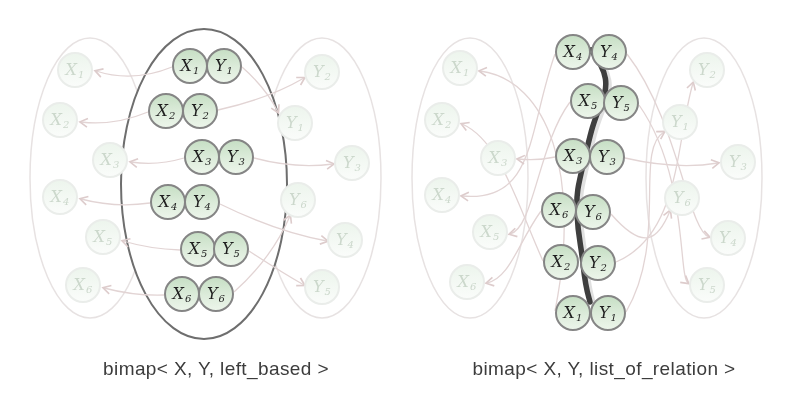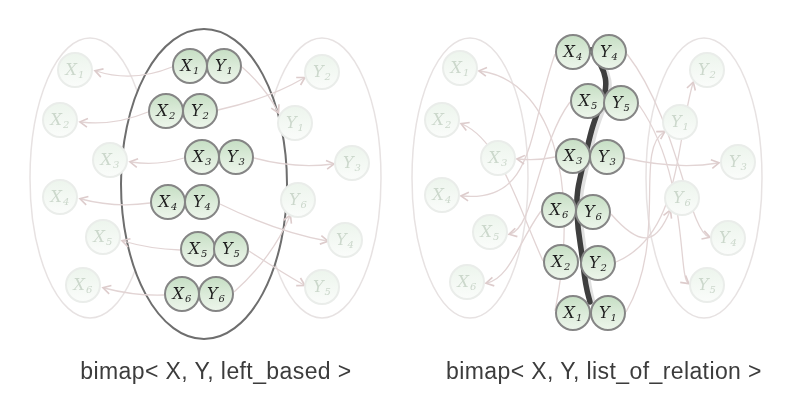--- a/index.html
+++ b/index.html
@@ -14,21 +14,21 @@
         box-sizing:border-box;}
   .node i{font-style:italic;font-size:16px;line-height:1;}
   .node sub{font-size:10px;line-height:1;margin-top:10px;margin-left:1px;}
   .pairnode{border:2px solid #858585;
         background:linear-gradient(180deg,#c7dfc5 0%,#ddecdb 55%,#ecf5ea 100%);
         color:#1f1f1f;z-index:3;}
   .fadednode{border:2px solid #eaedea;
         background:linear-gradient(180deg,#edf5ed 0%,#fafcfa 100%);
         color:#ccd8cc;z-index:2;}
   .caption{position:absolute;top:358px;width:100%;text-align:center;
-        font-size:23px;letter-spacing:0.4px;color:#3c3c3c;}
+        font-size:19px;letter-spacing:0.4px;color:#3c3c3c;}
   .arrow{fill:none;stroke:#e2d4d4;stroke-width:1.3px;}
   .fadedellipse{fill:none;stroke:#e7e2e2;stroke-width:1.5px;}
 </style>
 </head>
 <body>
 
 <div class="stage">
 
   <section class="panel" style="left:0">
     <svg width="396" height="352" viewBox="0 0 396 352">

